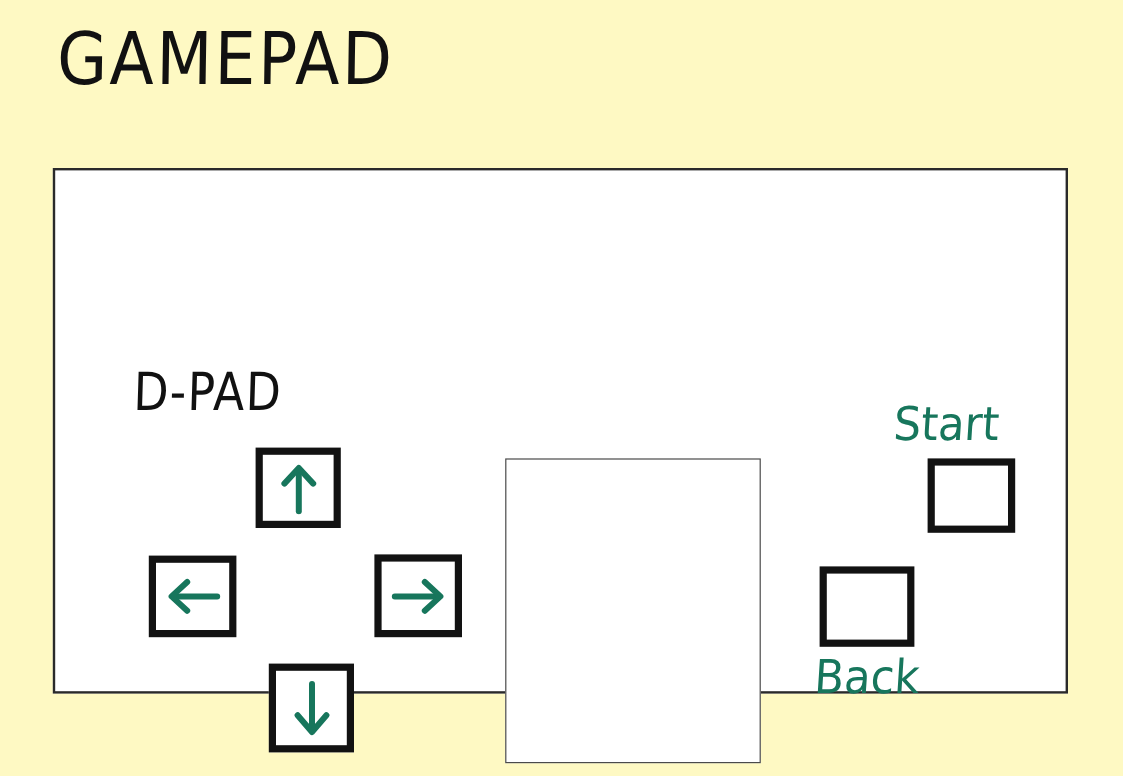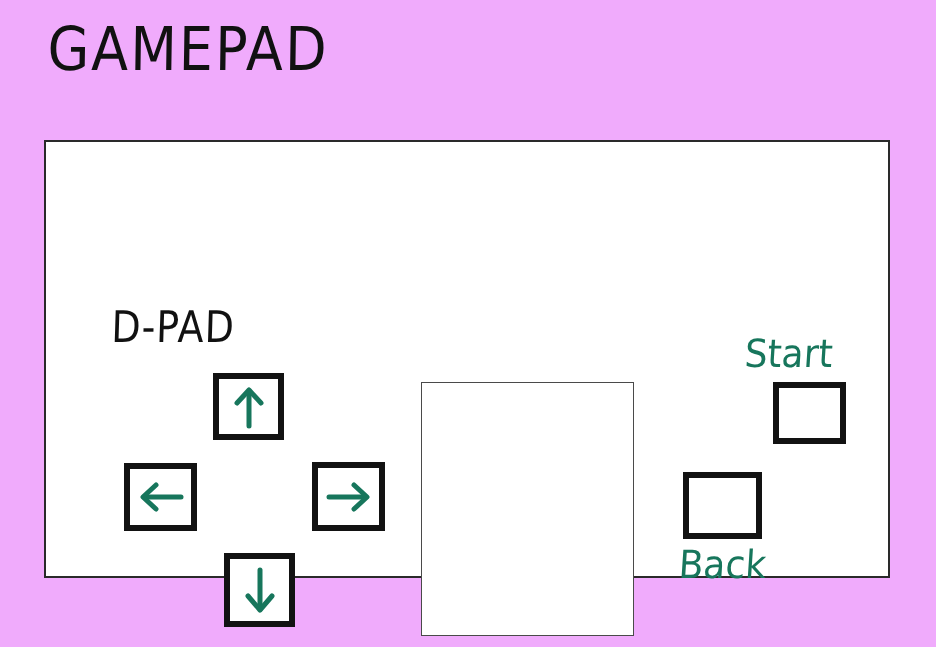--- a/index.html
+++ b/index.html
@@ -4,21 +4,21 @@
 <style>
   html, body {
     margin: 0;
     padding: 0;
     background: #ffffff;
   }
   #canvas {
     position: relative;
     width: 936px;
     height: 647px;
-    background: #f0abfc;
+    background: #fef9c3;
     overflow: hidden;
     font-family: "DejaVu Sans", sans-serif;
   }
 
   
   #app-title {
     position: absolute;
     left: 48px;
     top: 20px;
     font-family: "DejaVu Sans", sans-serif;

